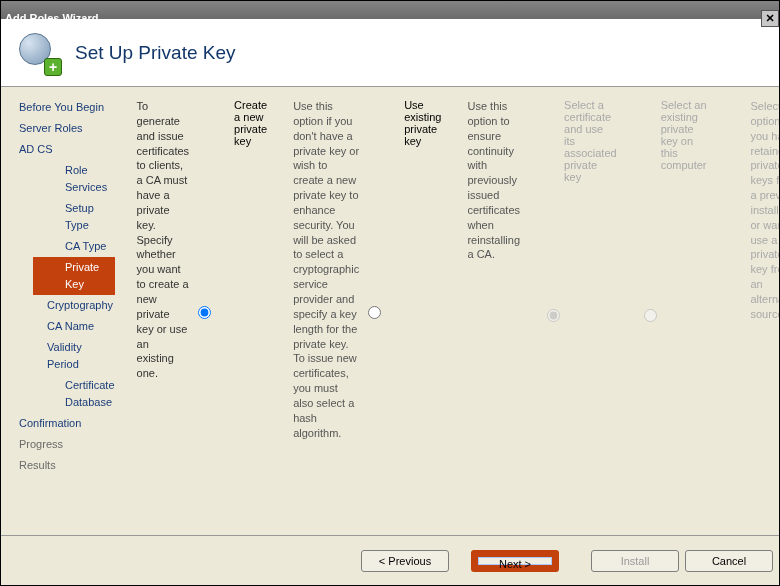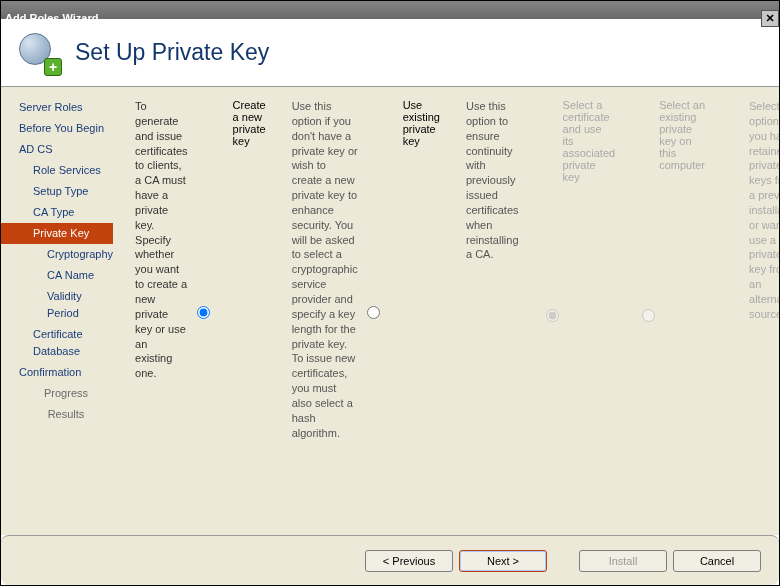--- a/index.html
+++ b/index.html
@@ -50,46 +50,46 @@
     border: 1px solid #5a7590;
   }
   .header-icon .plus {
     position:absolute; right:-3px; bottom:-3px;
     width:18px;height:18px;
     background:#5cb22f;border:1px solid #2b6b0d;border-radius:3px;
     display:flex;align-items:center;justify-content:center;
     color:#fff;font-weight:bold;font-size:14px;line-height:1;
   }
   .header-title {
-    font-size: 23px;
+    font-size: 19px;
     color: #14376b;
     font-weight: normal;
   }
   .body {
     display:flex;
     height: calc(586px - 18px - 68px - 50px - 2px);
     background: #ece9d8;
   }
   .sidebar {
     width: 200px;
     padding: 10px 0;
   }
   .sidebar .item {
     padding: 2px 0 2px 18px;
     color: #1a3c7a;
     cursor: pointer;
     line-height: 17px;
   }
-  .sidebar .item.sub { padding-left: 32px; }
+  .sidebar .item.sub { padding-left: 32px; margin-left: 32px; }
   .sidebar .item.sub2 { padding-left: 46px; }
   .sidebar .item.selected {
     background: #c2410c;
     color: #fff;
   }
-  .sidebar .item.dim { color: #6a6a6a; text-align: center; }
+  .sidebar .item.dim { color: #6a6a6a; }
   .vline {
     width:1px;
     background:#b5b0a1;
     margin: 6px 0;
   }
   .content {
     flex:1;
     padding: 12px 18px 4px 18px;
     color:#333;
     display:flex;flex-direction:row;
@@ -132,42 +132,42 @@
     width: fit-content;
   }
   .footer {
     height: 50px;
     border-top: 1px solid #999;
     background: #ece9d8;
     display:flex;
     align-items:center;
     justify-content:flex-end;
     gap:6px;
-    padding-right: 18px;
-    border-radius: 8px;
+    padding-right: 6px;
   }
   .footer .spacer { width: 20px; }
   button.win {
     width: 88px;
     height: 22px;
     font-family: inherit;
     font-size: 11px;
     background: #f1efe4;
     border: 1px solid #7e7e7e;
     border-radius: 3px;
     color:#000;
     cursor: pointer;
   }
   button.win:disabled {
     color:#9a9a9a;
     cursor: default;
   }
   button.win.default {
-    border: 1px solid #c2410c;
+    border: 7px solid #c2410c;
     box-shadow: inset 0 0 0 1px #a6c8ff;
+    margin-left: 16px;
   }
 </style>
 </head>
 <body>
 
 <div class="titlebar">
   <span>Add Roles Wizard</span>
   <div class="close">
     <span>✕</span>
   </div>
@@ -176,22 +176,22 @@
 <div class="header">
   <div class="header-icon">
     <div class="disc"></div>
     <div class="plus">+</div>
   </div>
   <div class="header-title">Set Up Private Key</div>
 </div>
 
 <div class="body">
   <div class="sidebar" id="sidebar">
+      <div class="item">Before You Begin</div>
       <div class="item">Server Roles</div>
-      <div class="item">Before You Begin</div>
       <div class="item">AD CS</div>
       <div class="item sub">Role Services</div>
       <div class="item sub">Setup Type</div>
       <div class="item sub">CA Type</div>
       <div class="item sub selected">Private Key</div>
       <div class="item sub2">Cryptography</div>
       <div class="item sub2">CA Name</div>
       <div class="item sub2">Validity Period</div>
       <div class="item sub">Certificate Database</div>
       <div class="item">Confirmation</div>

